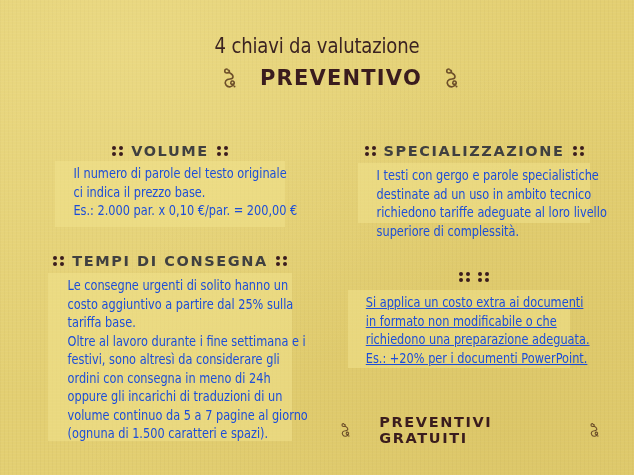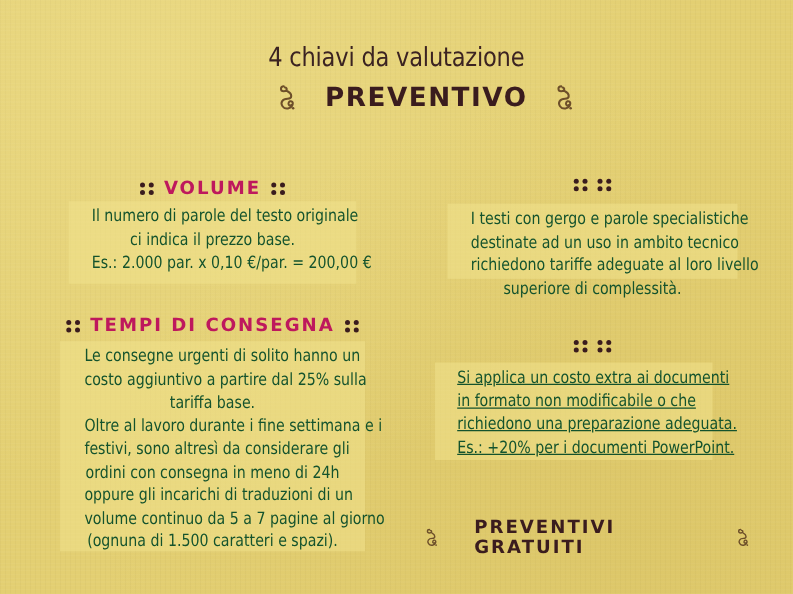--- a/index.html
+++ b/index.html
@@ -49,40 +49,40 @@
       display: inline-block;
     }
 
     .section-head {
       display: flex; justify-content: center; align-items: center;
       gap: 8px;
       font-family: "DejaVu Sans", sans-serif;
       font-weight: bold;
       font-size: 14.5px;
       letter-spacing: 1.6px;
-      color: #be185d;
+      color: #404040;
     }
     .dots {
       display: inline-grid;
       grid-template-columns: 4px 4px;
       grid-template-rows: 4px 4px;
       gap: 2px 3px;
     }
     .dots span {
       width: 4px; height: 4px; border-radius: 50%;
       background: #3a1c1e;
       display: block;
     }
     .panel {
       background: rgba(240, 226, 140, 0.55);
-      text-align: center;
+      text-align: left;
       font-family: "DejaVu Sans", sans-serif;
       font-size: 13.5px;
       line-height: 18.5px;
-      color: #14532d;
+      color: #1d4ed8;
       box-sizing: border-box;
       padding-top: 3px;
     }
     .panel .line {
       display: block;
       white-space: nowrap;
       transform: scaleX(0.84);
       transform-origin: center;
     }
 
@@ -142,20 +142,21 @@
   <span class="line">Es.: 2.000 par. x 0,10 €/par. = 200,00 €</span>
 </div>
 
 <div class="abs section-head" style="left:340px; width:268px; top:143px;">
   <span class="dots">
       <span></span>
       <span></span>
       <span></span>
       <span></span>
     </span>
+  <span>SPECIALIZZAZIONE</span>
   <span class="dots">
       <span></span>
       <span></span>
       <span></span>
       <span></span>
     </span>
 </div>
 <div class="abs panel" style="left:358px; width:232px; top:163px; height:60px;">
   <span class="line">I testi con gergo e parole specialistiche</span>
   <span class="line">destinate ad un uso in ambito tecnico</span>

